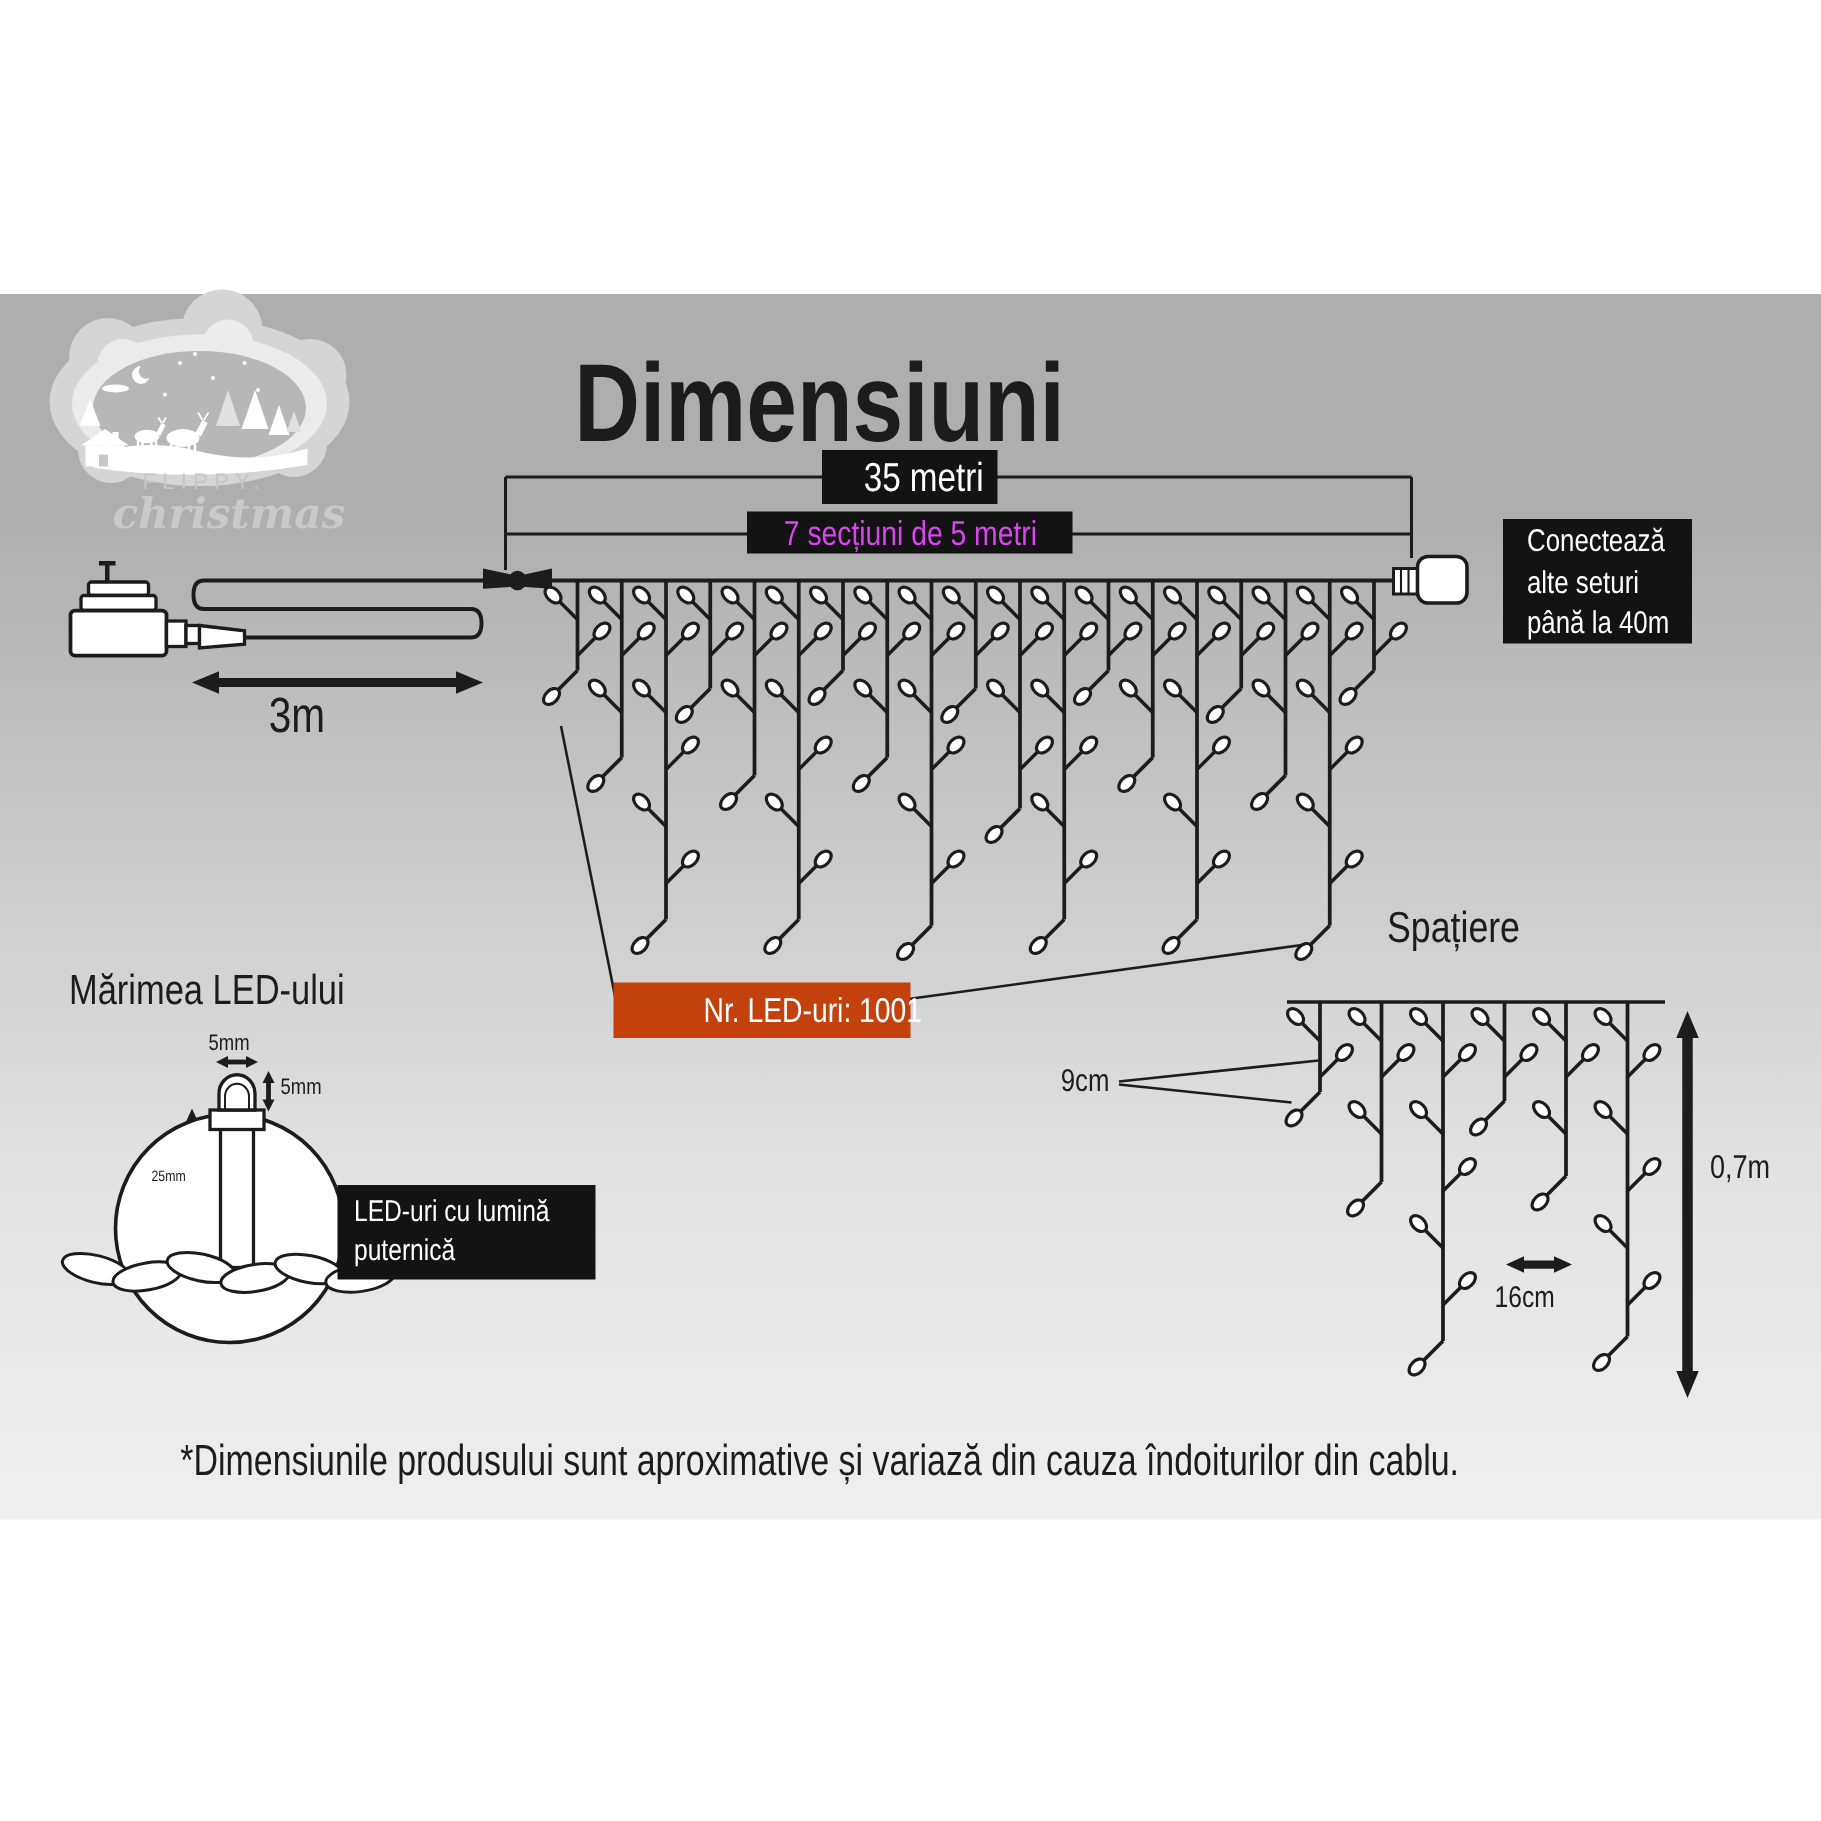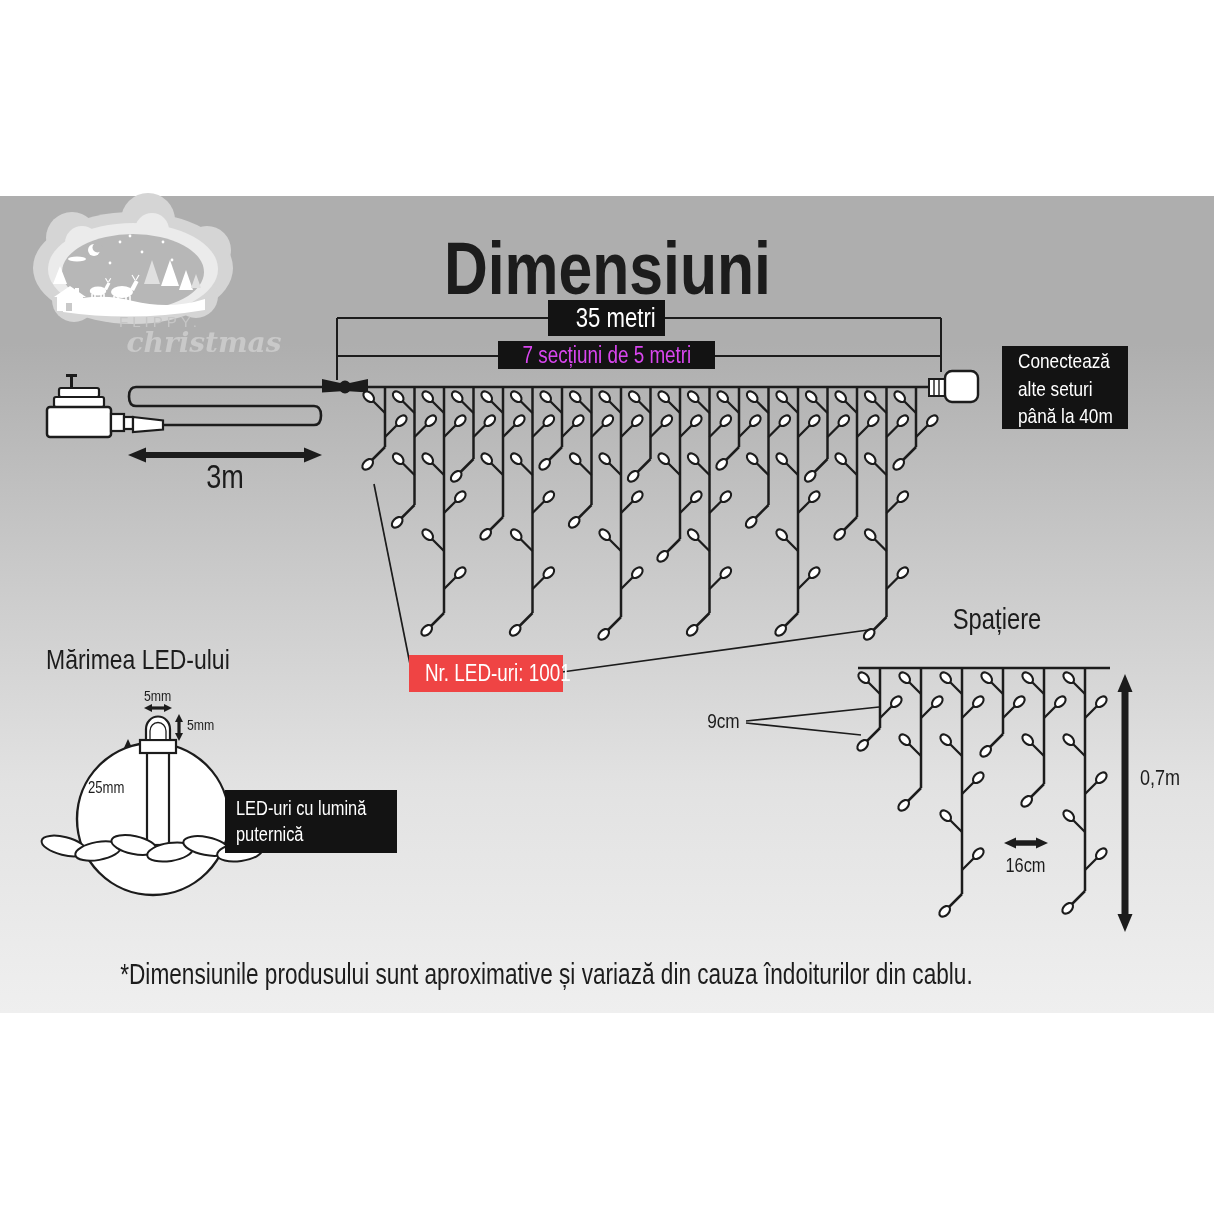--- a/index.html
+++ b/index.html
@@ -2,46 +2,46 @@
 <html><head>
 <meta charset="utf-8">
 <style>
   html,body{margin:0;padding:0;background:#ffffff;}
   .canvas{position:relative;width:1214px;height:1214px;background:#ffffff;overflow:hidden;
           font-family:"Liberation Sans","DejaVu Sans",sans-serif;}
   .band{position:absolute;left:0;top:196px;width:1214px;height:817px;z-index:0;}
   svg#art{position:absolute;left:0;top:0;z-index:1;pointer-events:none;}
   .lab{position:absolute;z-index:2;color:#1c1c1c;white-space:nowrap;}
   .black-label{position:absolute;z-index:2;background:#131313;color:#fff;white-space:nowrap;}
-  .ctr{text-align:center;}
+  .ctr{text-align:left;}
   .cond{display:inline-block;transform:scaleX(.82);transform-origin:center;}
   .cond-l{display:inline-block;transform:scaleX(.82);transform-origin:left center;}
   .cond-r{display:inline-block;transform:scaleX(.82);transform-origin:right center;}
   .cond78{display:inline-block;transform:scaleX(.78);transform-origin:center;}
   #title{left:347px;top:226px;width:520px;font-size:74px;font-weight:700;}
   #lbl-35{left:548px;top:300px;width:117px;height:36px;line-height:36px;font-size:27px;text-align:right;}
   #lbl-sect{left:498px;top:341px;width:217px;height:28px;line-height:29px;font-size:23px;text-align:center;}
   #connect-box{left:1002px;top:346px;width:126px;height:83px;font-size:21px;line-height:27.5px;
                box-sizing:border-box;padding:1px 0 0 10px;}
   #lbl-3m{left:175px;top:458px;width:100px;font-size:33px;}
   #led-count{left:409px;top:655px;width:154px;height:37px;line-height:37px;font-size:23px;text-align:center;}
   #spatiere-title{left:915px;top:603px;width:165px;font-size:29px;}
   #lbl-9cm{left:684px;top:709px;width:56px;text-align:right;font-size:21px;}
   #lbl-16cm{left:992px;top:854px;width:66px;font-size:20px;}
   #lbl-07m{left:1140px;top:765px;width:60px;font-size:22px;}
   #marimea-title{left:46px;top:644px;width:260px;font-size:28px;}
   #lbl-5mm-w{left:136px;top:687px;width:44px;font-size:15px;}
   #lbl-5mm-h{left:187px;top:716px;width:44px;font-size:15px;}
-  #lbl-25mm{left:78px;top:779px;width:46px;text-align:right;font-size:16px;}
+  #lbl-25mm{left:78px;top:779px;width:46px;text-align:right;font-size:10px;}
   #led-note{left:225px;top:790px;width:172px;height:63px;font-size:20px;line-height:26px;
             box-sizing:border-box;padding:5px 0 0 11px;}
   #footnote{left:0;top:958px;width:1088px;font-size:29px;}
   #logo-flippy{left:95px;top:313px;width:130px;font-size:15px;letter-spacing:4px;color:#c6c6c6;}
   #logo-script{left:75px;top:326px;width:170px;font-size:28px;color:#c9c9c9;
-               font-family:"DejaVu Serif","Liberation Serif",serif;font-style:italic;font-weight:700;margin-left:44px;}
+               font-family:"DejaVu Serif","Liberation Serif",serif;font-style:italic;font-weight:700;}
 </style>
 </head>
 <body>
 
 <div class="canvas">
   <div class="band" style="background: linear-gradient(rgb(174, 174, 174) 0%, rgb(174, 174, 174) 18%, rgb(201, 201, 201) 45%, rgb(226, 226, 226) 72%, rgb(239, 239, 239) 100%);"></div>
 
   <svg id="art" width="1214" height="1214" viewBox="0 0 1214 1214">
       <ellipse cx="133" cy="268" rx="100" ry="56" fill="#d5d5d5"></ellipse>
       <circle cx="72" cy="238" r="26" fill="#d5d5d5"></circle>
@@ -419,21 +419,21 @@
   <div class="black-label" id="connect-box" style="background: rgb(19, 19, 19); color: rgb(255, 255, 255); padding-left: 16px;">
     <div><span class="cond-l">Conectează</span></div>
     <div><span class="cond-l">alte seturi</span></div>
     <div><span class="cond-l">până la 40m</span></div>
   </div>
 
   <div class="lab ctr" id="lbl-3m">
     <span class="cond">3m</span>
   </div>
 
-  <div class="black-label" id="led-count" style="background: #ef4444; color: rgb(255, 255, 255);">
+  <div class="black-label" id="led-count" style="background: #c2410c; color: rgb(255, 255, 255); padding-left: 44px;">
     <span class="cond">Nr. LED-uri: 1001</span>
   </div>
 
   <div class="lab ctr" id="spatiere-title">
     <span class="cond">Spațiere</span>
   </div>
   <div class="lab" id="lbl-9cm">
     <span class="cond-r">9cm</span>
   </div>
   <div class="lab ctr" id="lbl-16cm">

